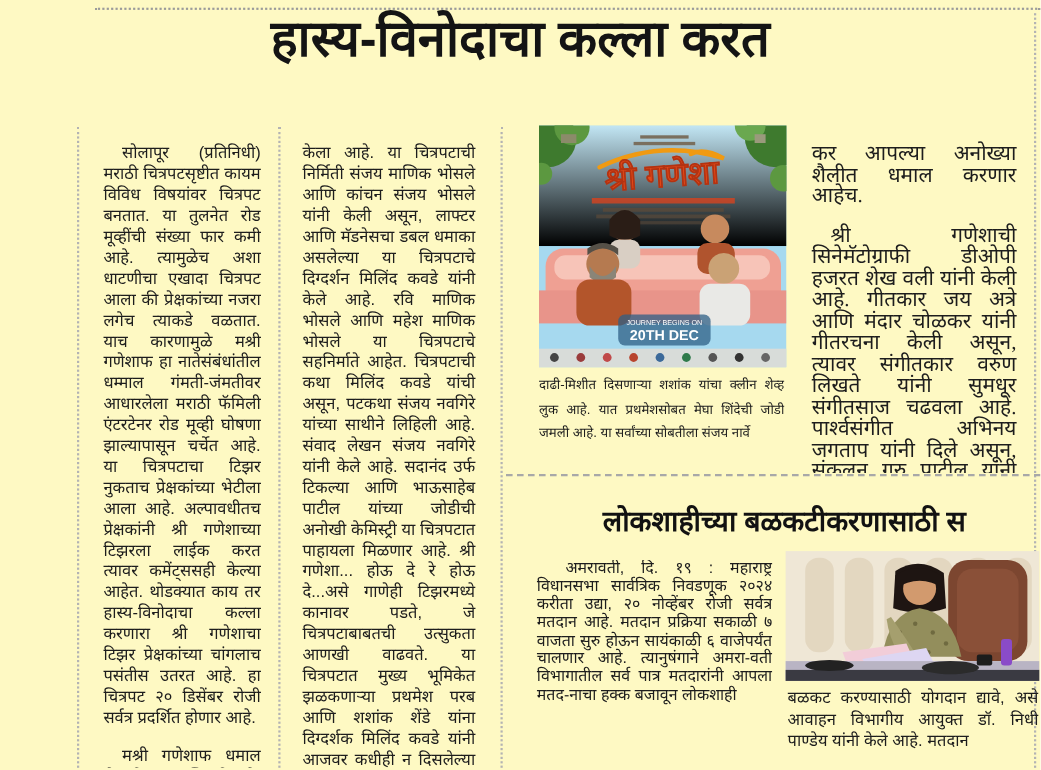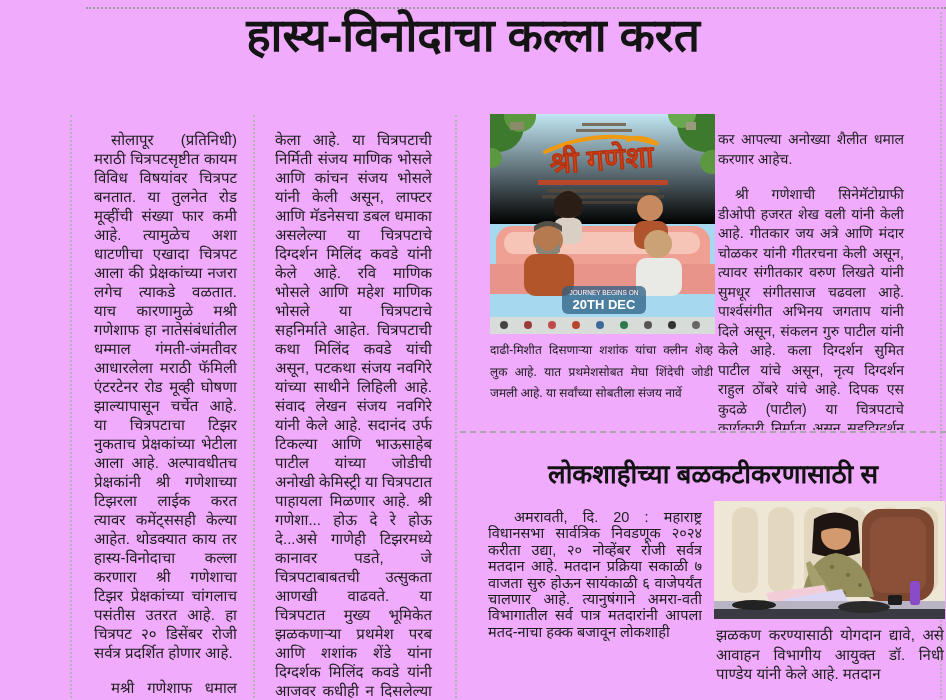--- a/index.html
+++ b/index.html
@@ -1,37 +1,37 @@
 <!DOCTYPE html>
 <html><head>
 <meta charset="utf-8">
 <style>
   html,body{margin:0;padding:0;background:#ffffff;}
   .page{
-    position:relative;width:946px;height:700px;background:#f0abfc;overflow:hidden;
+    position:relative;width:946px;height:700px;background:#fef9c3;overflow:hidden;
     font-family:"Liberation Sans","DejaVu Sans",sans-serif;color:#1c1c1c;
   }
   .rule-h-top{position:absolute;left:86px;top:7px;width:860px;height:0;border-top:2px dotted #9b9b9b;}
   .rule-v{position:absolute;width:0;border-left:2px dotted #b3b3b3;}
   .rule-v.left{left:70px;top:115px;height:583px;}
   .rule-v.mid1{left:253px;top:115px;height:583px;}
   .rule-v.mid2{left:455px;top:115px;height:583px;}
   .rule-v.right{left:940px;top:12px;height:686px;}
   .headline{
     position:absolute;left:60px;top:12px;width:826px;margin:0;
     text-align:center;font-weight:700;color:#141414;
     font-size:46px;line-height:47px;letter-spacing:0;
   }
   .headline .hl-line{display:block;white-space:nowrap;}
   .col{position:absolute;text-align:justify;font-size:15px;line-height:19px;color:#1d1d1d;overflow:hidden;}
   .col p{margin:16px;text-indent:17px;}
   .col p.noindent{text-indent:0;}
   .col1{left:78px;top:114px;width:175px;height:584px;}
   .col2{left:259px;top:114px;width:189px;height:584px;}
-  .col3{left:702px;top:114px;width:218px;height:316px;line-height:19.5px;font-size:14px;}
+  .col3{left:722px;top:114px;width:218px;height:316px;line-height:19.5px;font-size:19px;font-family:Liberation Serif, serif;}
   .byline{color:#c11212;font-weight:700;font-size:16.5px;padding-left:10px;margin-bottom:3px;}
   .poster{position:absolute;left:490px;top:114px;width:225px;height:220px;}
   .poster svg{display:block;}
   .poster-caption{
     position:absolute;left:490px;top:340px;width:223px;height:90px;
     text-align:justify;font-size:12px;line-height:21.5px;color:#1d1d1d;overflow:hidden;
   }
   .poster-caption p{margin:0;}
   .article2{position:absolute;left:460px;top:431px;width:486px;height:269px;border-top:2px dashed #a8a8a8;overflow:hidden;}
   .a2-headline{margin:16px;padding-top:9px;font-size:26px;line-height:32px;font-weight:700;color:#121212;}
@@ -165,21 +165,21 @@
     <p class="noindent">कर आपल्या अनोख्या शैलीत धमाल करणार आहेच.</p>
     <p>श्री गणेशाची सिनेमॅटोग्राफी डीओपी हजरत शेख वली यांनी केली आहे. गीतकार जय अत्रे आणि मंदार चोळकर यांनी गीतरचना केली असून, त्यावर संगीतकार वरुण लिखते यांनी सुमधूर संगीतसाज चढवला आहे. पार्श्वसंगीत अभिनय जगताप यांनी दिले असून, संकलन गुरु पाटील यांनी केले आहे. कला दिग्दर्शन सुमित पाटील यांचे असून, नृत्य दिग्दर्शन राहुल ठोंबरे यांचे आहे. दिपक एस कुदळे (पाटील) या चित्रपटाचे कार्यकारी निर्माता असून सहदिग्दर्शन विनोद शिंदे यांनी केले आहे.</p>
   </div>
 
   <div class="article2">
     <h2 class="a2-headline">
       <span class="a2l1">लोकशाहीच्या बळकटीकरणासाठी स</span>
     </h2>
 
     <div class="a2-body">
-      <p><span>अमरावती, दि. 20 :</span> <span>महाराष्ट्र विधानसभा सार्वत्रिक निवडणूक २०२४ करीता उद्या, २० नोव्हेंबर रोजी सर्वत्र मतदान आहे. मतदान प्रक्रिया सकाळी ७ वाजता सुरु होऊन सायंकाळी ६ वाजेपर्यंत चालणार आहे. त्यानुषंगाने अमरा-वती विभागातील सर्व पात्र मतदारांनी आपला मतद-नाचा हक्क बजावून लोकशाही</span></p>
+      <p><span>अमरावती, दि. १९ :</span> <span>महाराष्ट्र विधानसभा सार्वत्रिक निवडणूक २०२४ करीता उद्या, २० नोव्हेंबर रोजी सर्वत्र मतदान आहे. मतदान प्रक्रिया सकाळी ७ वाजता सुरु होऊन सायंकाळी ६ वाजेपर्यंत चालणार आहे. त्यानुषंगाने अमरा-वती विभागातील सर्व पात्र मतदारांनी आपला मतद-नाचा हक्क बजावून लोकशाही</span></p>
     </div>
 
     <figure class="a2-photo" style="margin:0">
       <svg width="231" height="118" viewBox="0 0 231 118">
         <rect x="0" y="0" width="231" height="118" fill="#efe7d6"></rect>
 
         <g fill="#e3d7c0">
           <rect x="18" y="6" width="26" height="86" rx="12"></rect>
             <rect x="54" y="6" width="26" height="86" rx="12"></rect>
           <rect x="90" y="6" width="26" height="86" rx="12"></rect>
@@ -219,17 +219,17 @@
           <rect x="0" y="108" width="231" height="10" fill="#3a3a42"></rect>
           <ellipse cx="40" cy="104" rx="22" ry="5" fill="#222"></ellipse>
           <ellipse cx="150" cy="106" rx="26" ry="6" fill="#2b2b2b"></ellipse>
           <rect x="196" y="80" width="10" height="24" rx="3" fill="#8a4bc8"></rect>
           <rect x="174" y="94" width="14" height="10" rx="2" fill="#1c1c1c"></rect>
         </g>
       </svg>
     </figure>
 
     <div class="a2-caption">
-      <p>झळकण करण्यासाठी योगदान द्यावे, असे आवाहन विभागीय आयुक्त डॉ. निधी पाण्डेय यांनी केले आहे. मतदान</p>
+      <p>बळकट करण्यासाठी योगदान द्यावे, असे आवाहन विभागीय आयुक्त डॉ. निधी पाण्डेय यांनी केले आहे. मतदान</p>
     </div>
   </div>
 
 </div>
 
 </body></html>

